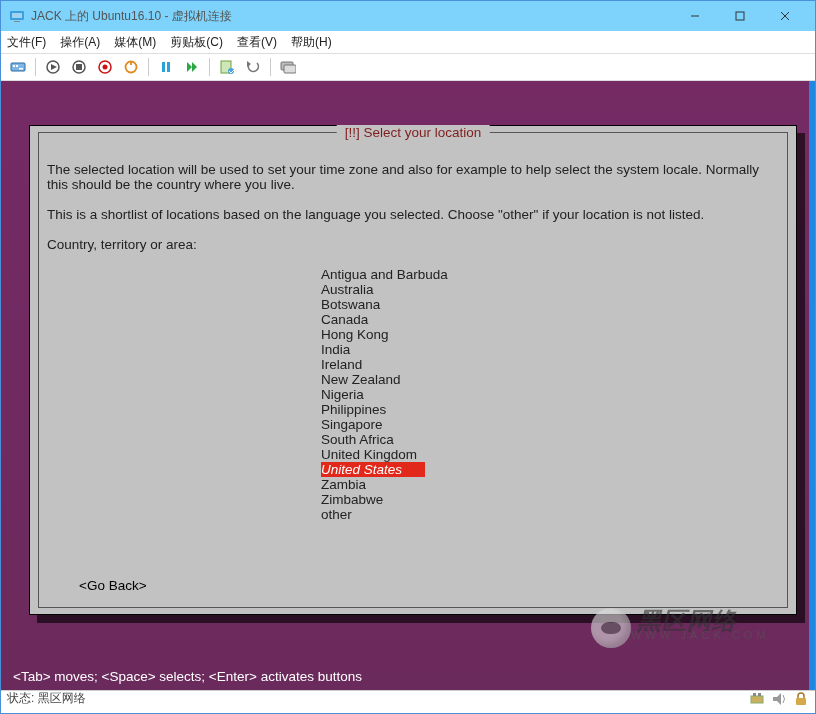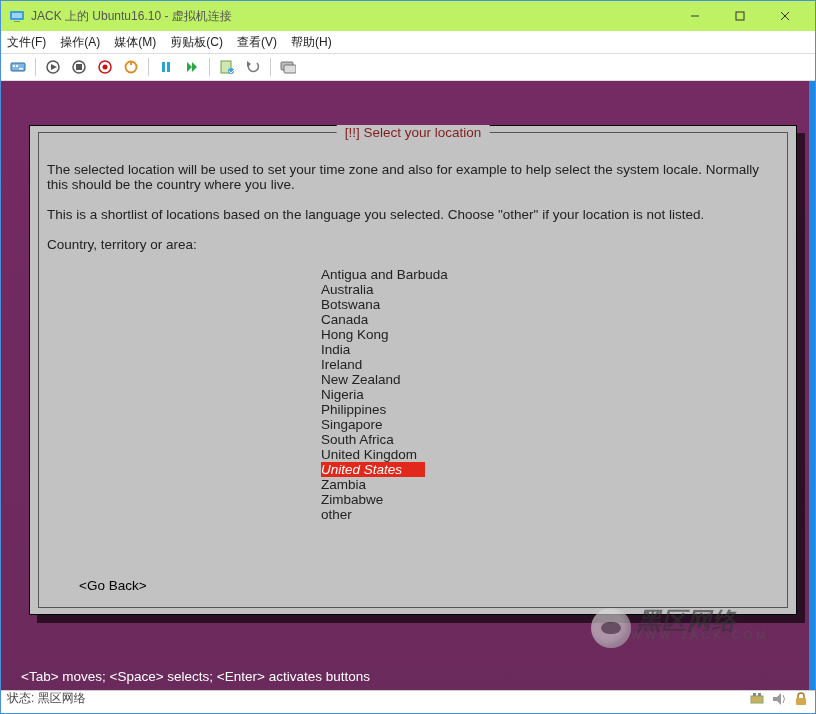--- a/index.html
+++ b/index.html
@@ -1,19 +1,19 @@
 <!DOCTYPE html>
 <html><head>
 <meta charset="utf-8">
 <style>
 * { margin: 0; padding: 0; box-sizing: border-box; font-family: "Segoe UI", Tahoma, sans-serif; }
 body { width: 816px; height: 714px; overflow: hidden; background: #fff; border: 1px solid #4a90d9; position: relative; }
 
 
-.titlebar { height: 30px; background: #bef264; display: flex; align-items: center; padding: 0 8px; color: #555; font-size: 12px; }
+.titlebar { height: 30px; background: #7dd3fc; display: flex; align-items: center; padding: 0 8px; color: #555; font-size: 12px; }
 .titlebar .app-icon { width: 16px; height: 16px; margin-right: 6px; }
 .titlebar .wincontrols { margin-left: auto; display: flex; }
 .titlebar .wincontrols div { width: 45px; height: 30px; display: flex; align-items: center; justify-content: center; color: #666; }
 .titlebar .wincontrols svg { width: 10px; height: 10px; }
 
 
 .menubar { height: 22px; display: flex; align-items: center; padding: 0 6px; font-size: 12px; color: #222; }
 .menubar span { margin-right: 14px; }
 
 
@@ -32,21 +32,21 @@
 .dialog { position: absolute; left: 28px; top: 44px; width: 768px; height: 490px; background: #c2c2c2; border: 1px solid #000; }
 .dlg-inner { position: absolute; left: 8px; top: 6px; right: 8px; bottom: 6px; border: 1px solid #555; }
 .dlg-title { position: absolute; top: -8px; left: 50%; transform: translateX(-50%); background: #c2c2c2; padding: 0 8px; color: #7f1d1d; white-space: pre; }
 .dlg-body { position: absolute; left: 8px; right: 16px; top: 14px; color: #222; white-space: pre-wrap; }
 .options { margin-left: 274px; margin-top:0; }
 .options div { white-space: pre; }
 .options .sel { background: #e2281b; color: #fff; display: inline-block; font-style: italic; }
 .goback { position:absolute; left:40px; bottom: 14px; }
 
 
-.tui-hint { position: absolute; left: 20px; bottom: 6px; color: #fff; white-space: pre; }
+.tui-hint { position: absolute; left: 12px; bottom: 6px; color: #fff; white-space: pre; }
 
 
 .wm { position: absolute; right: 14px; bottom: 42px; width: 210px; height: 40px; opacity: .6; display:flex; align-items:center; }
 .wm .ball { width: 40px; height: 40px; border-radius: 50%; background: #ddd; box-shadow: inset -4px -4px 6px rgba(0,0,0,.2); display:flex;align-items:center;justify-content:center;}
 .wm .ball .snake { width:20px;height:12px;border-radius:50%/60%;background:#666;}
 .wm .txt { margin-left:6px; font-family:"Arial Black",sans-serif;font-weight:900; color:#333; font-size:24px; font-style:italic; letter-spacing:1px;}
 .wm .sub { font-size:11px; color:#555; letter-spacing:4px;}
 
 
 .statusbar { height: 16px; border-top: 1px solid #ccc; display: flex; align-items: center; padding: 0 6px; font-size: 12px; color: #444; }

